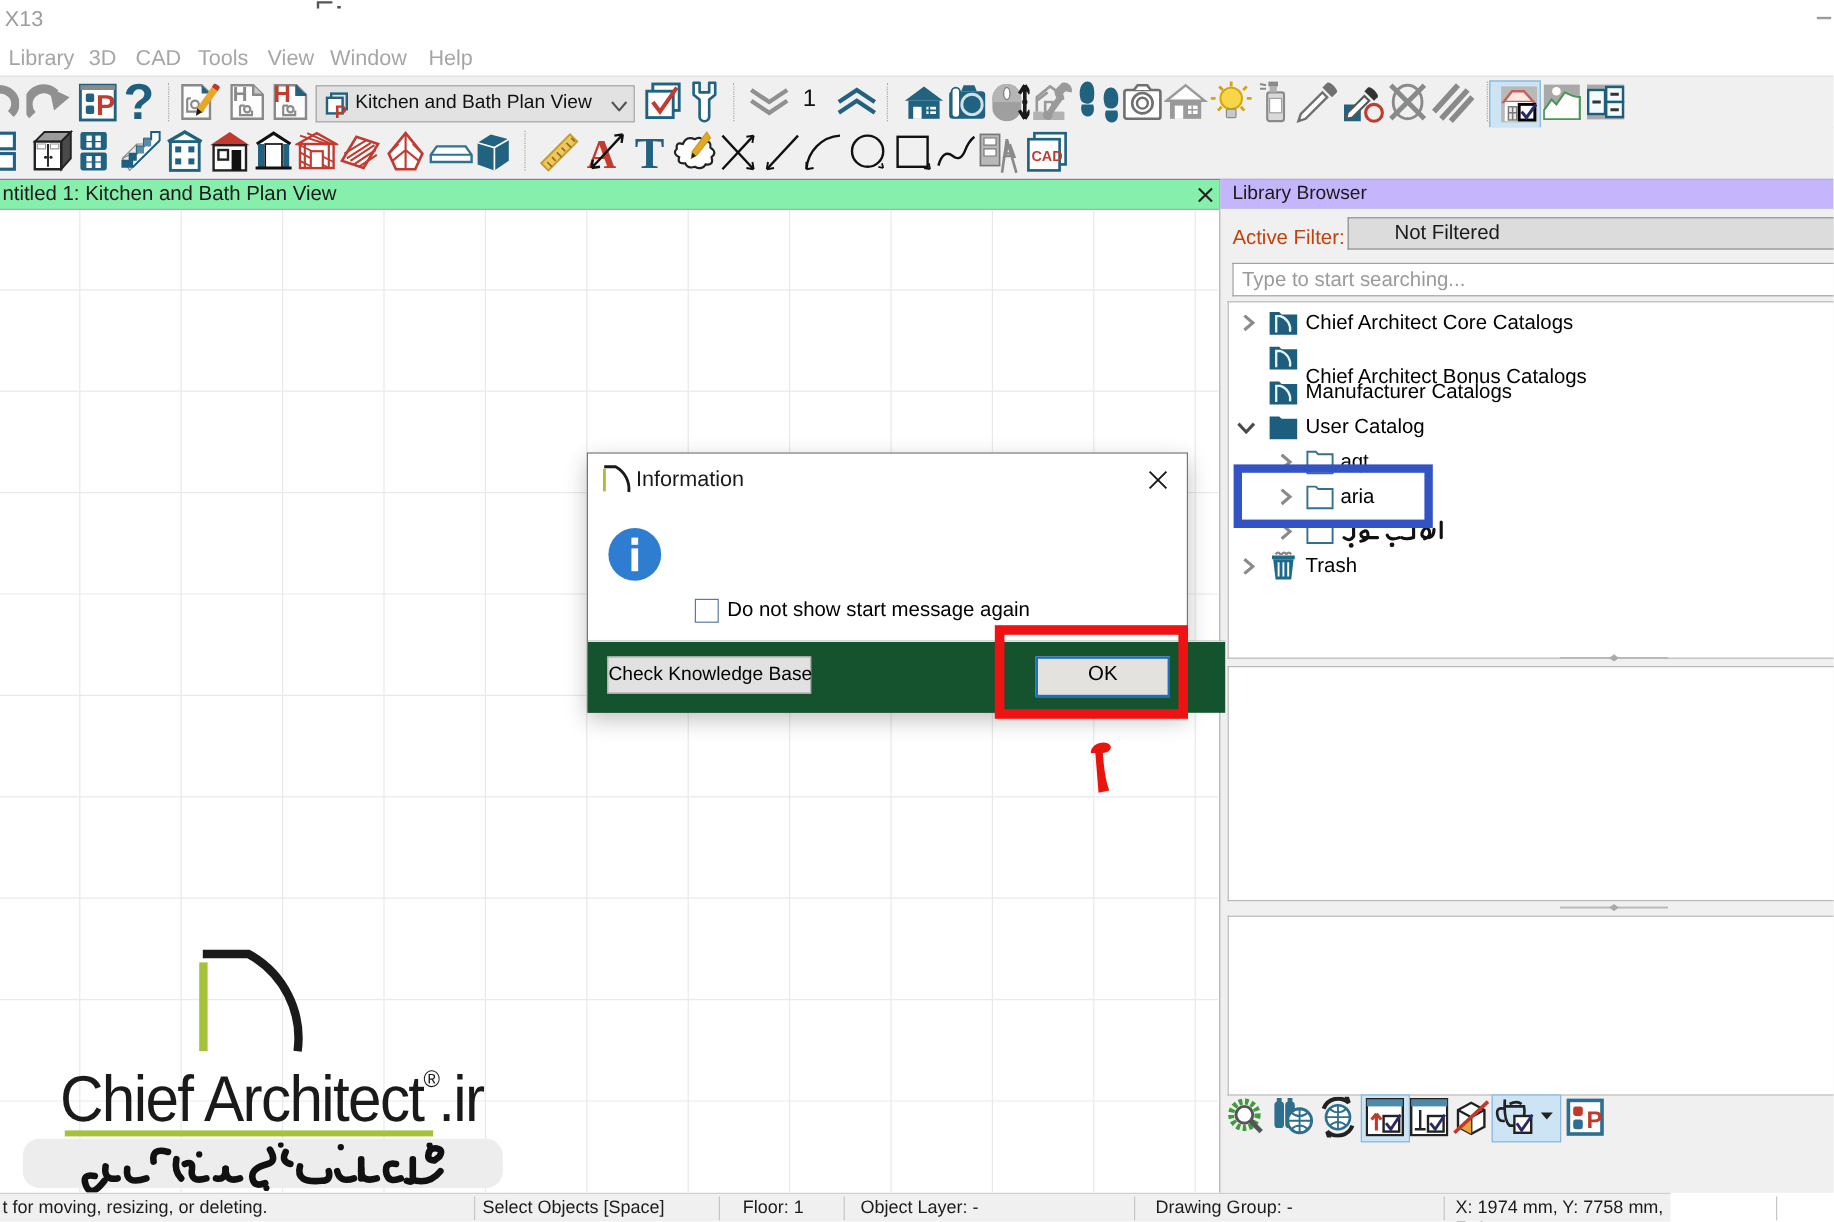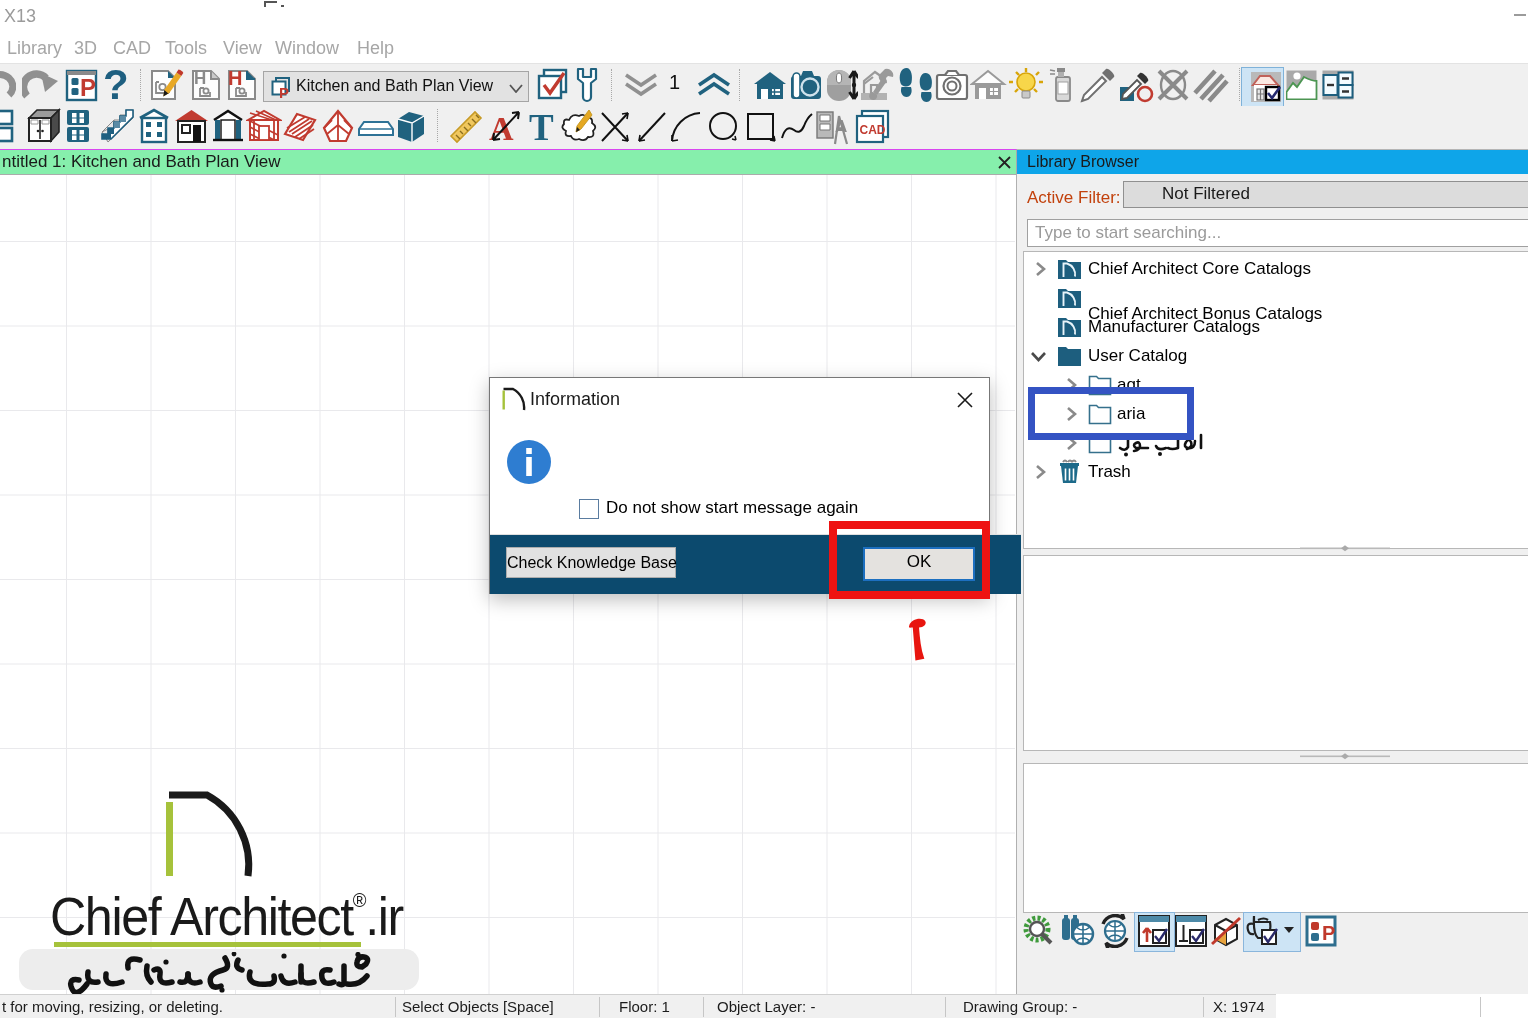--- a/index.html
+++ b/index.html
@@ -6,43 +6,43 @@
   body{width:1528px;height:1018px;overflow:hidden;font-family:"Liberation Sans",sans-serif;background:#fff;position:relative;}
   .abs{position:absolute;}
   #titlebar{left:0;top:0;width:1528px;height:30px;background:#fff;}
   #x13{left:4px;top:6px;font-size:18px;color:#9b9b9b;}
   #menubar{left:0;top:30px;width:1528px;height:33px;background:#fff;}
   .menu{top:8px;font-size:18px;color:#a6a6a6;}
   #toolbar1{left:0;top:63px;width:1528px;height:43px;background:#f0f0f0;border-top:1px solid #e3e3e3;}
   #toolbar2{left:0;top:106px;width:1528px;height:44px;background:#f0f0f0;}
   #tabbar{left:0;top:149px;width:1016px;height:24px;background:#86efac;border-top:1px solid #d946ef;border-bottom:1px solid #ababab;border-right:1px solid #ababab;}
   #tabtitle{left:2px;top:2px;font-size:17px;color:#1a1a1a;}
-  #libheader{left:1017px;top:149px;width:511px;height:24px;background:#0ea5e9;border-top:1px solid #b5b5b5;border-bottom:1px solid #ababab;}
+  #libheader{left:1017px;top:149px;width:511px;height:24px;background:#c4b5fd;border-top:1px solid #b5b5b5;border-bottom:1px solid #ababab;}
   #libheadertxt{left:10px;top:3px;font-size:16px;color:#1a1a1a;}
   #canvas{left:0;top:175px;width:1015px;height:819px;background:#fff;overflow:hidden;text-align:right;}
   #librarypanel{left:1016px;top:174px;width:512px;height:820px;background:#f0f0f0;border-left:1px solid #b0b0b0;}
   
   #activefilter{left:10px;top:14px;font-size:17px;color:#c2410c;}
   #notfiltered{left:106px;top:7px;width:406px;height:25px;background:#dcdcdc;border:1px solid #909090;border-right:none;}
   #notfilteredtxt{left:38px;top:2px;font-size:17px;color:#1a1a1a;}
   #searchbox{left:10px;top:45px;width:502px;height:26px;background:#fff;border:1px solid #a0a0a0;border-right:none;}
   #searchtxt{left:7px;top:3px;font-size:17px;color:#9a9a9a;}
   #treepanel{left:6px;top:77px;width:506px;height:296px;background:#fff;border:1px solid #b7b7b7;border-right:none;}
   #panel2{left:6px;top:381px;width:506px;height:194px;background:#fff;border:1px solid #b7b7b7;border-right:none;}
   #panel3{left:6px;top:589px;width:506px;height:148px;background:#fff;border:1px solid #b7b7b7;border-right:none;}
-  #statusbar{left:0;top:994px;width:1276px;height:24px;background:#f0f0f0;border-top:1px solid #d0d0d0;}
+  #statusbar{left:0;top:994px;width:1392px;height:24px;background:#f0f0f0;border-top:1px solid #d0d0d0;}
   .stxt{top:3px;font-size:15px;color:#1c1c1c;}
   .ssep{top:2px;width:1px;height:20px;background:#c6c6c6;}
   
   #dialog{left:489px;top:377px;width:499px;height:215px;background:#fff;border:1px solid #777;box-shadow:0 6px 18px rgba(0,0,0,0.25);}
   #dlgtitle{left:40px;top:11px;font-size:18px;color:#1a1a1a;}
   #dlgmsg{left:89px;top:60px;width:360px;font-size:17.5px;line-height:26px;color:#000;}
   #dlgchk{left:89px;top:121px;width:18px;height:18px;background:#fff;border:1px solid #5a7ca0;}
   #dlgchklbl{left:116px;top:120px;font-size:17px;color:#000;}
-  #dlgfooter{left:0px;top:156px;width:531px;height:59px;background:#0c4a6e;border-top:1px solid #e0e0e0;}
+  #dlgfooter{left:0px;top:156px;width:531px;height:59px;background:#14532d;border-top:1px solid #e0e0e0;}
   #btnknow{left:16px;top:12px;width:170px;height:31px;background:#e1e1e1;border:1px solid #adadad;text-align:center;font-size:16px;color:#000;line-height:29px;white-space:nowrap;box-sizing:border-box;}
   #btnok{left:373px;top:12px;width:108px;height:30px;background:#e4e2df;border:2px solid #1c6fc0;text-align:center;font-size:17px;color:#000;line-height:26px;}
   
   #redrect{left:829px;top:521px;width:161px;height:78px;border:8px solid #ee1312;box-sizing:border-box;}
   #bluerect{left:1028px;top:387px;width:166px;height:53px;border:7px solid #3453c3;box-sizing:border-box;}
   #catext{left:50px;top:710px;font-size:54px;color:#1a1a1a;letter-spacing:-1.5px;transform:scaleX(0.93);transform-origin:0 0;white-space:nowrap;}
   #greenline{left:54px;top:767px;width:307px;height:5px;background:#a6c23b;}
   #banner{left:19px;top:774px;width:400px;height:41px;background:#ededed;border-radius:14px;}
 </style>
 </head>

